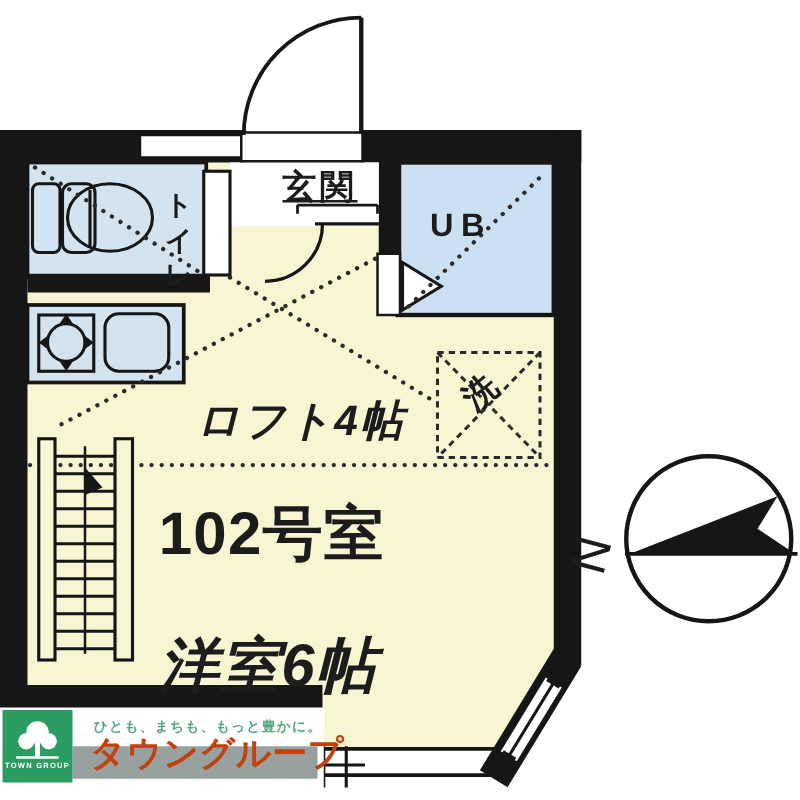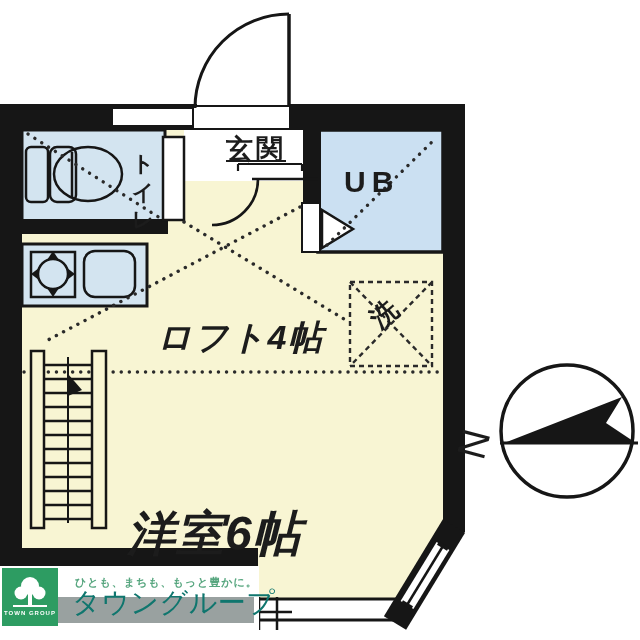--- a/index.html
+++ b/index.html
@@ -3,28 +3,28 @@
 <meta charset="utf-8">
 <style>
   html,body{margin:0;padding:0;background:#fff;width:640px;height:640px;overflow:hidden;}
   #stage{position:relative;width:640px;height:640px;background:#fff;
          font-family:"Liberation Sans","DejaVu Sans",sans-serif;}
   #plan-svg{position:absolute;left:0;top:0;}
   .t{position:absolute;color:#1c1c1c;white-space:nowrap;line-height:1;}
   .label-entrance{left:226px;top:136px;font-size:27px;letter-spacing:3px;font-weight:600;text-decoration:underline;}
   .label-toilet{left:132px;top:138px;font-size:22px;writing-mode:vertical-rl;
                 text-orientation:upright;letter-spacing:4px;font-weight:600;}
-  .label-ub{left:344px;top:167px;font-size:30px;letter-spacing:6px;font-weight:600;}
+  .label-ub{left:344px;top:167px;font-size:26px;letter-spacing:6px;font-weight:600;}
   .label-loft{left:157px;top:320px;font-size:34px;letter-spacing:2px;font-weight:600;font-style:italic;}
   .label-washer{left:371px;top:301px;font-size:27px;transform:rotate(-40deg);font-weight:600;}
   .unit-line{left:127px;font-size:48px;letter-spacing:1px;font-weight:600;}
   .unit-1{top:404px;} .unit-2{top:457px;} .unit-3{top:510px;font-style:italic;}
   .label-north{left:459px;top:424px;font-size:40px;transform:rotate(-75deg);}
   .brand-tagline{left:75px;top:577px;font-size:11px;letter-spacing:1px;color:#57a67f;font-weight:600;}
-  .brand-name{left:72px;top:589px;font-size:28px;font-weight:normal;color:#0f766e;letter-spacing:0.5px;}
+  .brand-name{left:72px;top:589px;font-size:28px;font-weight:bold;color:#c2410c;letter-spacing:0.5px;}
   .brand-caption{left:2px;top:610px;width:56px;text-align:center;font-size:6px;
                  letter-spacing:1px;color:#fff;font-weight:bold;}
 </style>
 </head>
 <body>
 
 <div id="stage">
 
 <svg id="plan-svg" width="640" height="640" viewBox="0 0 640 640">
 
@@ -141,19 +141,20 @@
     <line x1="500" y1="443" x2="638" y2="443" stroke="#161616" stroke-width="3"></line>
     <polygon points="504,443 622,397 606,423 636,443" fill="#161616"></polygon>
   </g>
 </svg>
 
 <div class="t label-entrance">玄関</div>
 <div class="t label-toilet">トイレ</div>
 <div class="t label-ub">UB</div>
 <div class="t label-loft">ロフト4帖</div>
 <div class="t label-washer">洗</div>
+<div class="t unit-line unit-1">102号室</div>
 <div class="t unit-line unit-3">洋室6帖</div>
 <div class="t label-north">N</div>
 <div class="t brand-tagline">ひとも、まちも、もっと豊かに。</div>
 <div class="t brand-name">タウングループ</div>
 <div class="t brand-caption">TOWN GROUP</div>
 
 </div>
 
 </body></html>

